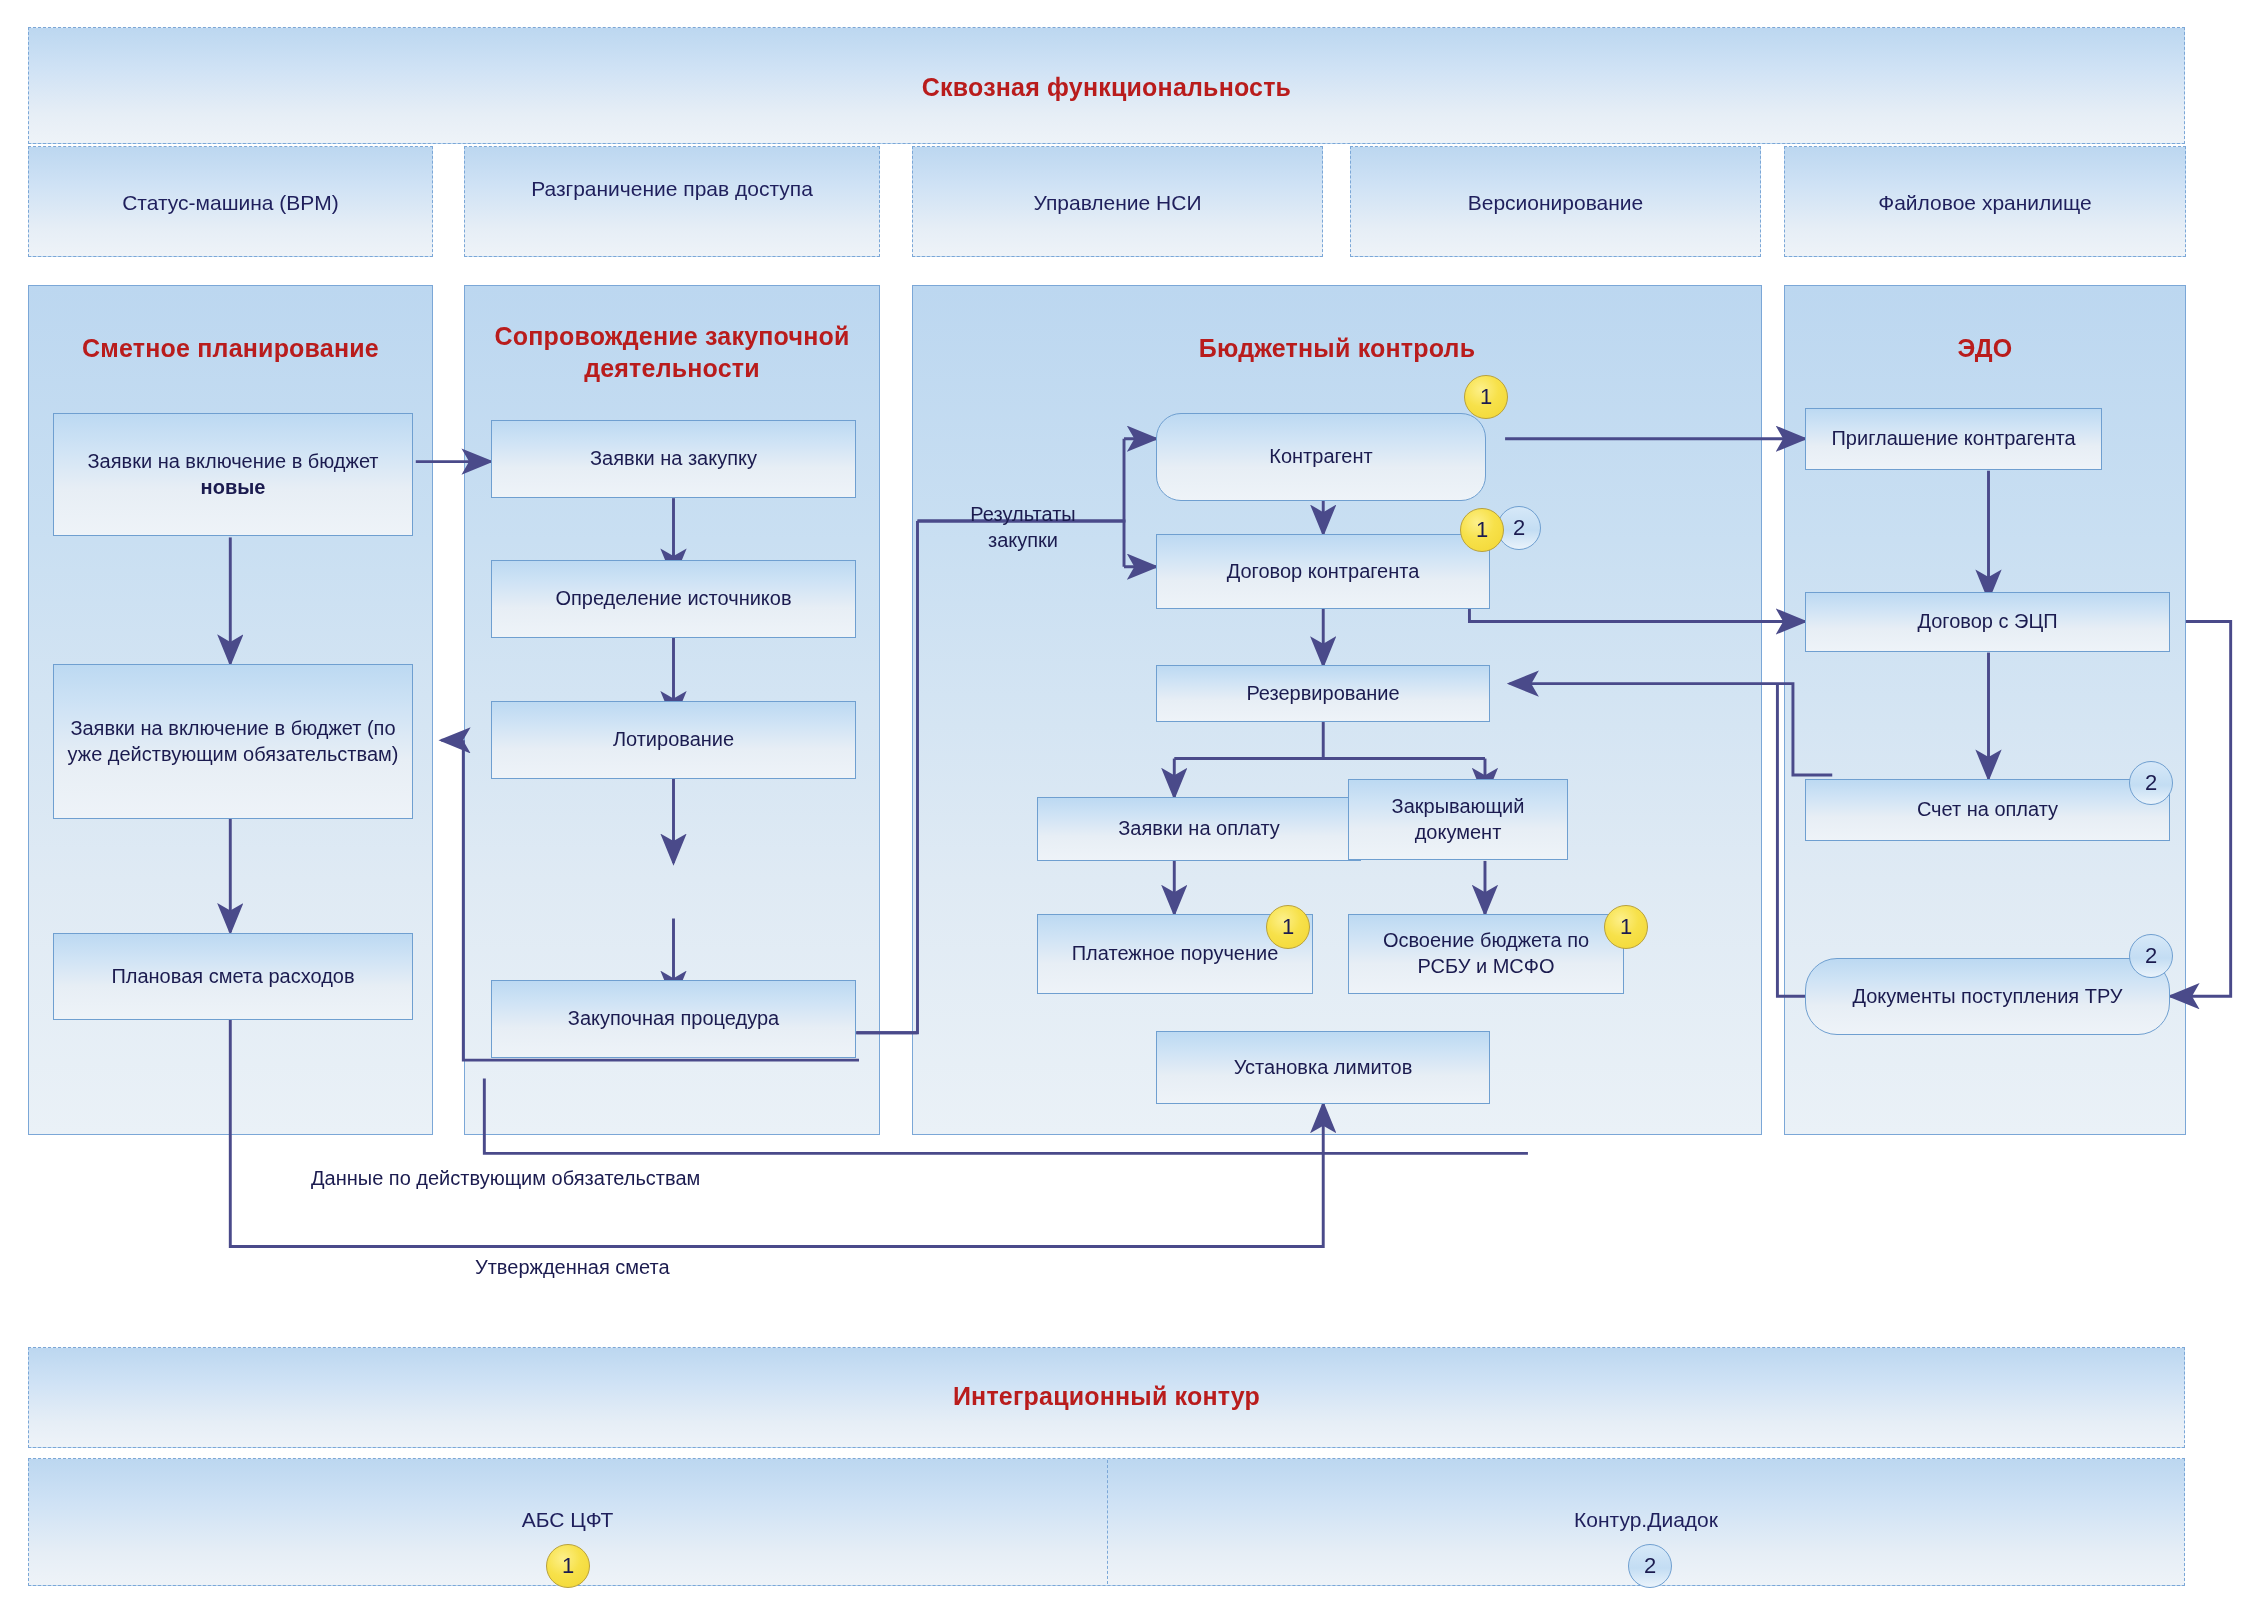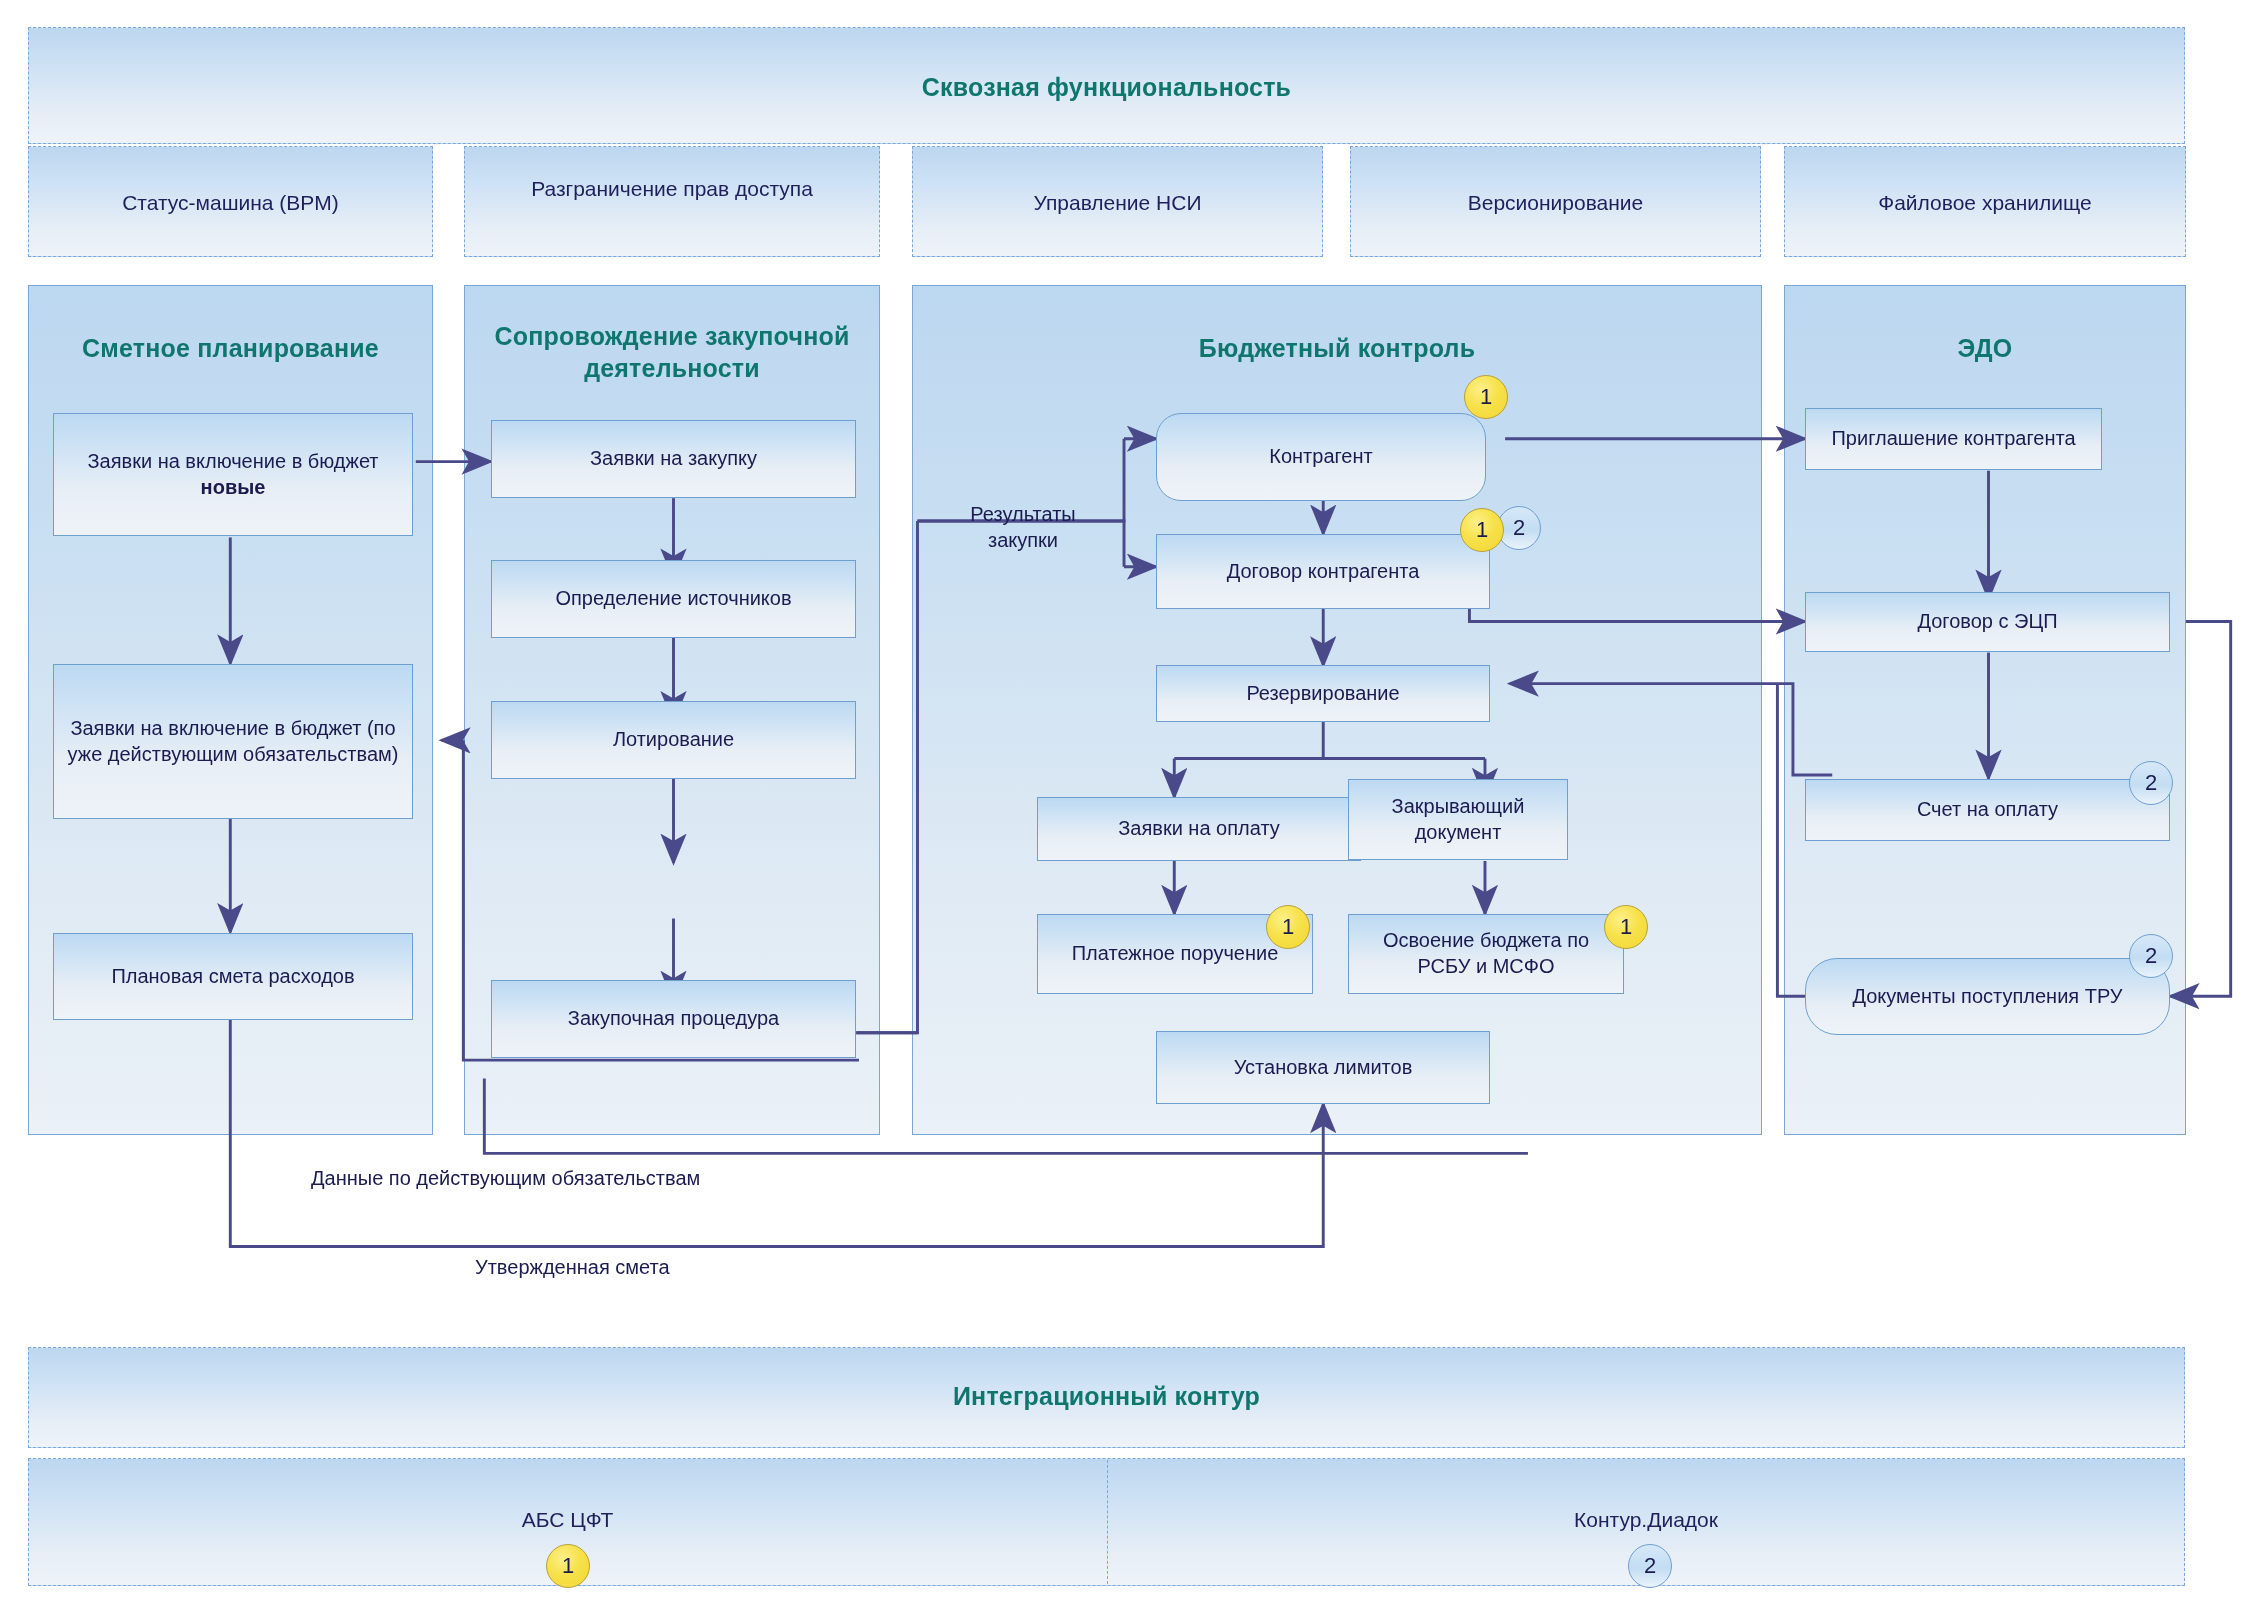--- a/index.html
+++ b/index.html
@@ -26,21 +26,21 @@
   .band-solid {
     position: absolute;
     border: 0.9px solid #7ba7d7;
     background: linear-gradient(to bottom, #bcd7f0 0%, #c9dff2 30%, #dfeaf4 70%, #eaf1f7 100%);
   }
   .band-title {
     position: absolute;
     left: 0; right: 0;
     text-align: center;
     font-weight: bold;
-    color: #0f766e;
+    color: #b91c1c;
     font-size: 25px;
     letter-spacing: 0.2px;
   }
   .sub-label {
     position: absolute;
     left: 0; right: 0;
     text-align: center;
     color: #1f1f5c;
     font-size: 21px;
     line-height: 1.3;

